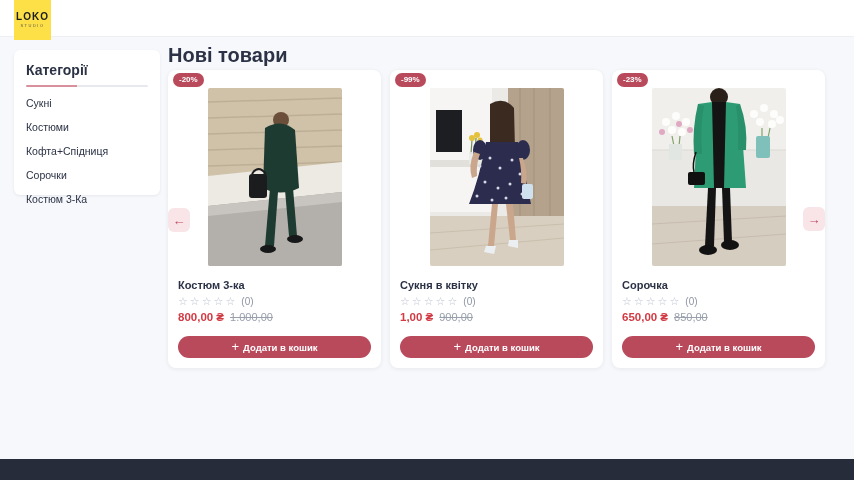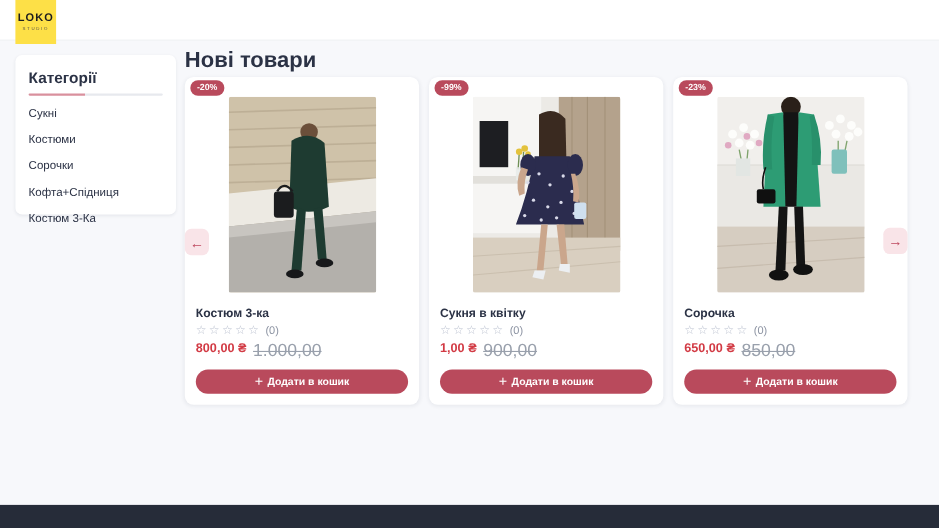--- a/index.html
+++ b/index.html
@@ -38,21 +38,21 @@
           box-shadow:0 1px 4px rgba(25,35,60,.08); padding:0 10px; }
   .badge { position:absolute; top:3px; left:5px; background:#b94a5c; color:#fff; font-size:8px; font-weight:bold;
            padding:3px 6px; border-radius:8px; line-height:8px; }
   .pimg { display:block; margin:18px auto 0; width:134px; height:178px; border-radius:2px; cursor:pointer; }
   .pname { margin-top:13px; font-size:11px; font-weight:bold; color:#2b3245; cursor:pointer; }
   .prating { margin-top:4px; display:flex; align-items:center; }
   .pstars { font-size:11px; color:#bfc5d2; letter-spacing:2px; line-height:12px; }
   .pcount { font-size:10px; color:#8d94a3; margin-left:4px; }
   .pprice-row { margin-top:4px; display:flex; align-items:flex-start; }
   .pprice { color:#d23a44; font-weight:bold; font-size:11.5px; }
-  .pold { color:#99a0ac; font-size:16px; text-decoration:line-through; margin-left:6px; }
+  .pold { color:#99a0ac; font-size:11px; text-decoration:line-through; margin-left:6px; }
   .add-btn { position:absolute; left:10px; right:10px; bottom:10px; height:22px; background:#b94a5c; border:none;
              border-radius:11px; color:#fff; font-size:9.5px; font-weight:bold; display:flex; align-items:center;
              justify-content:center; gap:4px; cursor:pointer; font-family:"Liberation Sans", sans-serif; }
   .add-plus { font-size:13px; font-weight:normal; line-height:10px; }
   
   .nav-arrow { position:absolute; width:22px; height:24px; background:#f9e4e8; border:none; border-radius:6px;
                color:#bf4a60; font-size:13px; line-height:13px; display:flex; align-items:center; justify-content:center;
                cursor:pointer; z-index:3; }
   .nav-left  { left:168px; top:208px; }
   .nav-right { left:803px; top:207px; }
@@ -98,22 +98,22 @@
     </svg>
   </span>
 </div>
 
 <div class="sidebar">
   <div class="sidebar-title">Категорії</div>
   <div class="sidebar-rule"></div>
   <ul class="cat-list">
     <li>Сукні</li>
     <li>Костюми</li>
+    <li>Кофта+Спідниця</li>
     <li>Сорочки</li>
-    <li>Кофта+Спідниця</li>
     <li>Костюм 3-Ка</li>
   </ul>
 </div>
 
 <h1 class="main-title">Нові товари</h1>
 
 <div class="products">
 
   <div class="card">
     <span class="badge">-20%</span>

